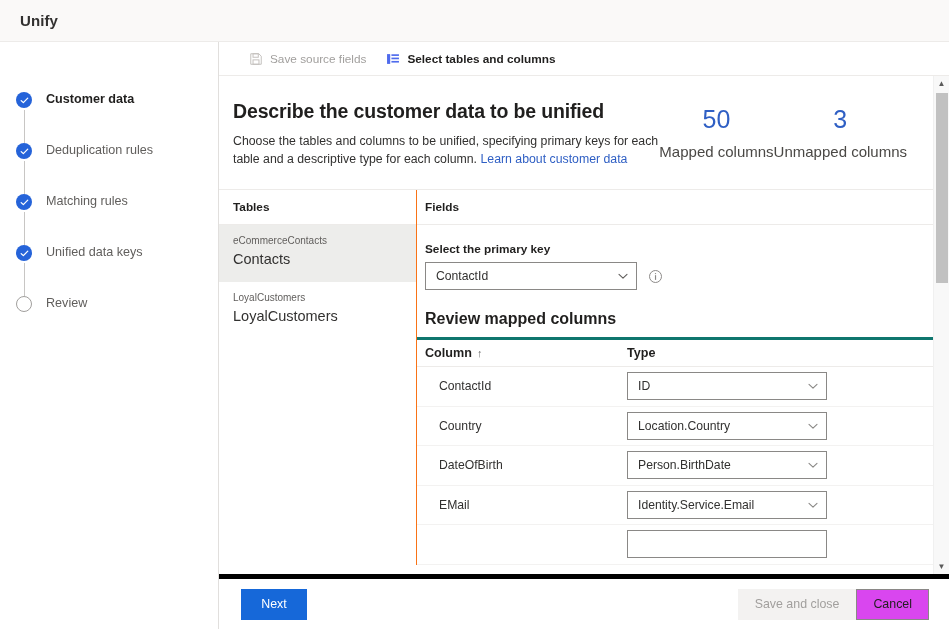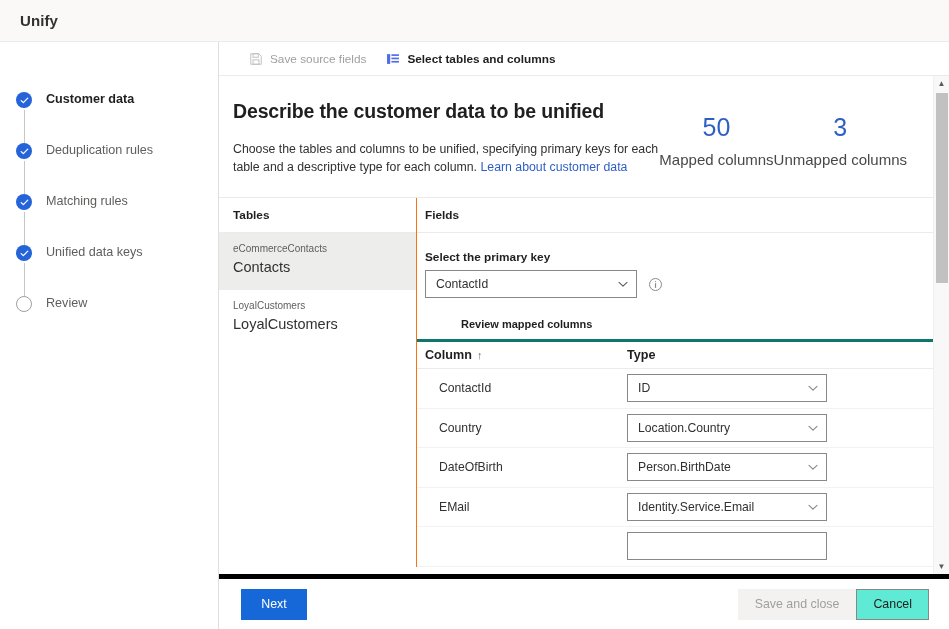--- a/index.html
+++ b/index.html
@@ -134,32 +134,32 @@
   .panel {
     flex: 1 1 auto;
     min-width: 0;
     overflow: hidden;
     position: relative;
   }
 
   .content-head {
     padding: 22px 26px 0 14px;
     display: flex;
-    align-items: center;
+    align-items: flex-start;
   }
   .content-head-left { flex: 1 1 auto; min-width: 0; padding-left: 0; }
   .page-title {
     font-size: 19.5px;
     font-weight: 600;
     color: #201f1e;
     letter-spacing: -.15px;
     line-height: 26px;
   }
   .page-desc {
-    margin-top: 16px;
+    margin-top: 8px;
     font-size: 12.3px;
     line-height: 18px;
     color: #323130;
     max-width: 455px;
   }
   .page-desc a { color: #2f5fc4; text-decoration: none; }
 
   .stats {
     display: flex;
     gap: 0;
@@ -244,25 +244,24 @@
     padding: 0 7px 0 10px;
     font-size: 12.2px;
     color: #323130;
   }
   .combo-value { flex: 1 1 auto; white-space: nowrap; overflow: hidden; text-overflow: ellipsis; }
   .combo.pk { width: 212px; }
   .chev { width: 12px; height: 12px; flex: 0 0 12px; }
   .info-ico { width: 15px; height: 15px; display: block; }
 
   .review-label {
-    font-size: 11px;
+    font-size: 16px;
     font-weight: 600;
     color: #201f1e;
     padding: 0 0 9px 8px;
-    margin-left: 36px;
   }
 
   .grid-head {
     display: flex;
     align-items: center;
     height: 30px;
     border-bottom: 1px solid #edebe9;
     border-top: 3px solid #0f766e;
     font-size: 12.6px;
     font-weight: 600;
@@ -340,21 +339,21 @@
     font-size: 12.4px;
     font-family: "Liberation Sans", sans-serif;
     border: 1px solid transparent;
     display: inline-flex;
     align-items: center;
     justify-content: center;
     white-space: nowrap;
   }
   .btn-primary { background: #1668d9; color: #ffffff; border-color: #1668d9; }
   .btn-disabled { background: #f3f2f1; color: #a19f9d; border-color: #f3f2f1; }
-  .btn-default { background: #5eead4; color: #201f1e; border-color: #8a8886; }
+  .btn-default { background: #d946ef; color: #201f1e; border-color: #8a8886; }
   .spacer { flex: 1 1 auto; }
 </style>
 </head>
 <body>
 
 <div class="app-header">
   <div class="app-title">Unify</div>
 </div>
 
 <div class="body-split">

